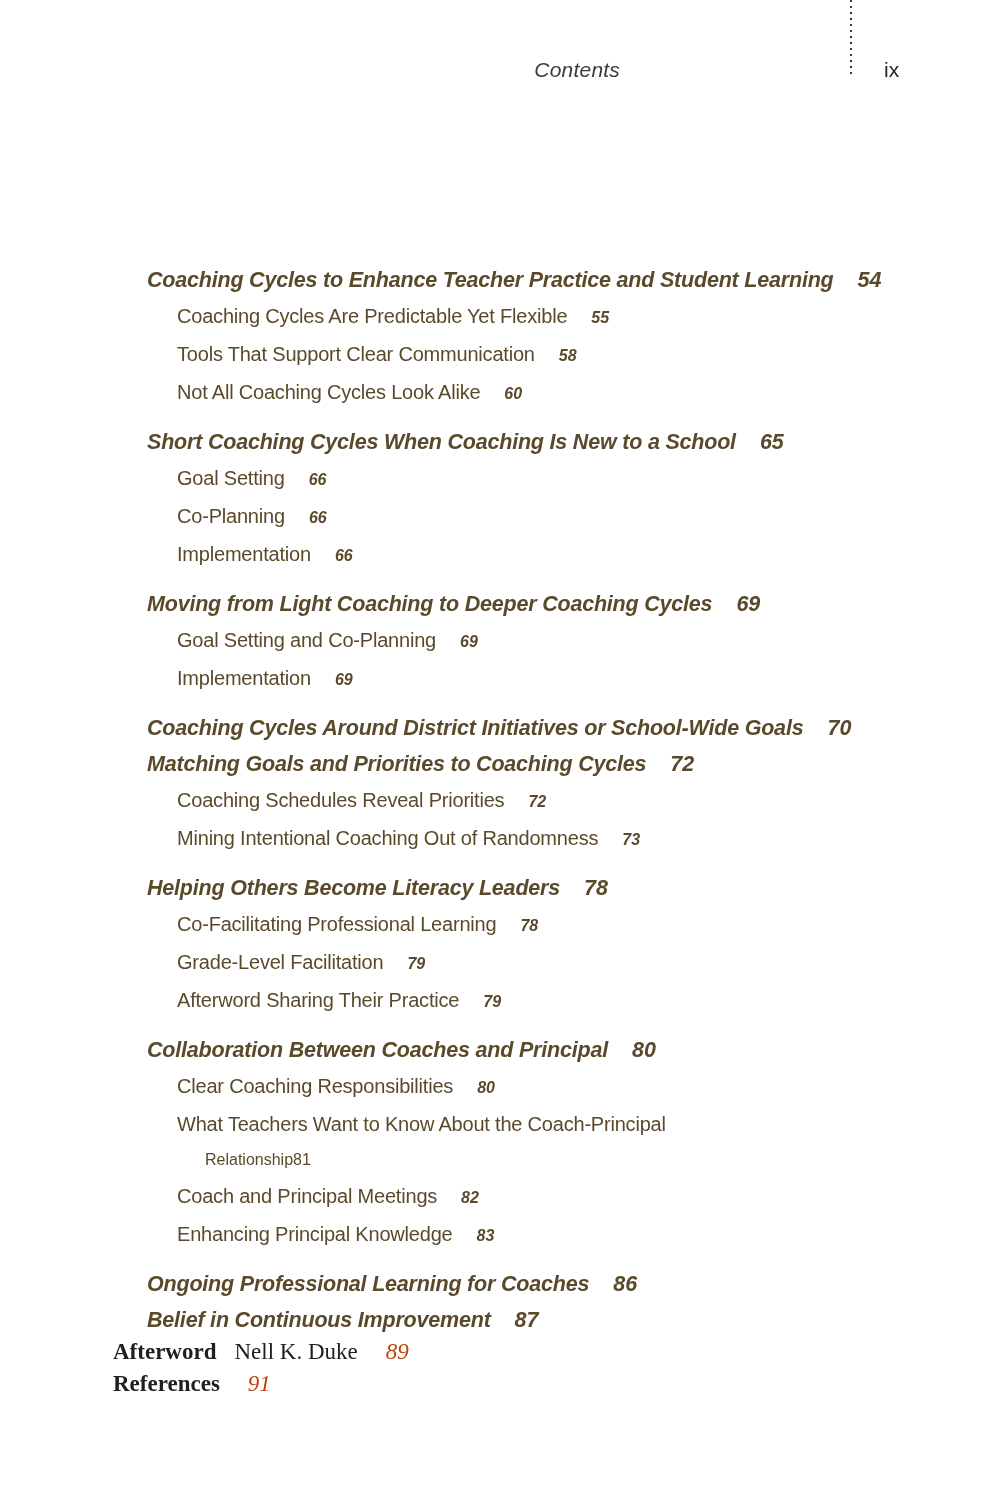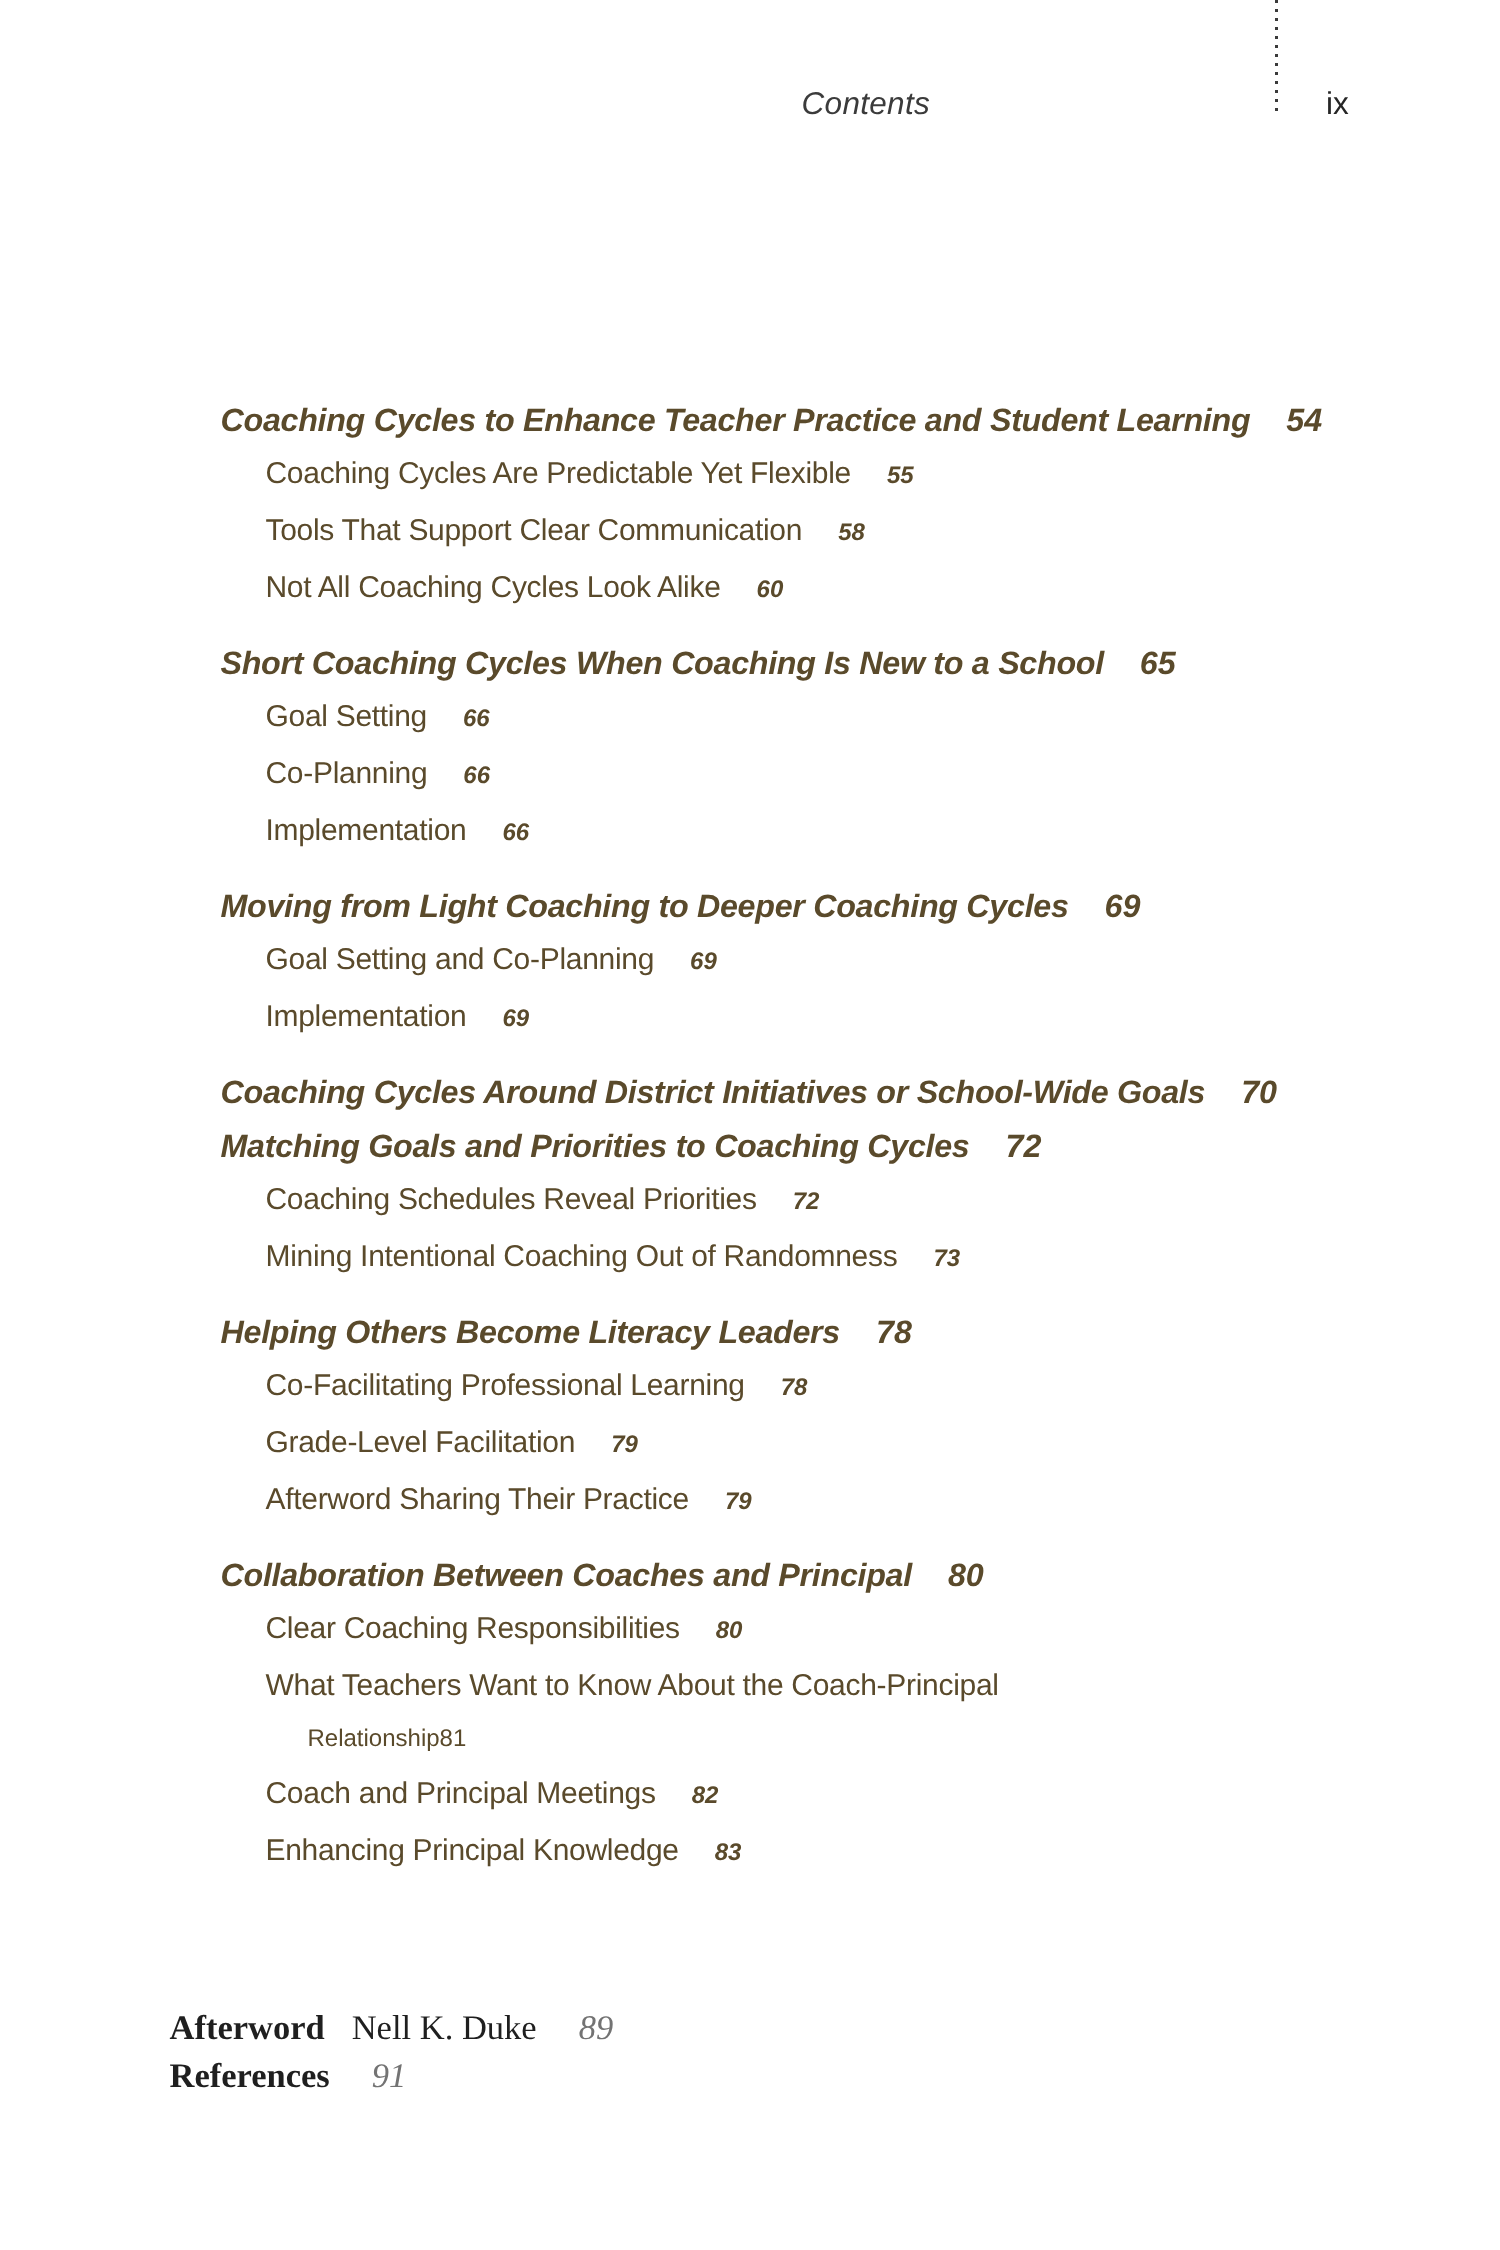--- a/index.html
+++ b/index.html
@@ -81,21 +81,21 @@
     position: absolute;
     left: 113px;
     top: 1336px;
     font-family: "Liberation Serif", serif;
     color: #1f1f1f;
     font-size: 23px;
   }
   .back-line { line-height: 31.5px; white-space: nowrap; }
   .back-label { font-weight: bold; }
   .back-author { font-weight: normal; margin-left: 18px; }
-  .back-pg { font-style: italic; margin-left: 28px; color: #737373; }
+  .back-pg { font-style: italic; margin-left: 28px; color: #c2410c; }
 </style>
 </head>
 <body>
 
 <div class="running-head">
   <span class="running-title">Contents</span>
 </div>
 <div class="folio-rule"></div>
 <span class="folio">ix</span>
 
@@ -130,18 +130,22 @@
       <div class="toc-entry sub"><span class="lbl">Afterword Sharing Their Practice</span><span class="pg">79</span></div>
     </div>
     <div class="toc-group">
       <div class="toc-entry heading"><span class="lbl">Collaboration Between Coaches and Principal</span><span class="pg">80</span></div>
       <div class="toc-entry sub"><span class="lbl">Clear Coaching Responsibilities</span><span class="pg">80</span></div>
       <div class="toc-entry sub"><span class="lbl">What Teachers Want to Know About the Coach-Principal</span></div>
       <div class="wrap-line"><span>Relationship</span><span class="pg">81</span></div>
       <div class="toc-entry sub"><span class="lbl">Coach and Principal Meetings</span><span class="pg">82</span></div>
       <div class="toc-entry sub"><span class="lbl">Enhancing Principal Knowledge</span><span class="pg">83</span></div>
     </div>
+    <div class="toc-group">
+      <div class="toc-entry heading"><span class="lbl">Ongoing Professional Learning for Coaches</span><span class="pg">86</span></div>
+      <div class="toc-entry heading"><span class="lbl">Belief in Continuous Improvement</span><span class="pg">87</span></div>
+    </div>
   </div>
 
 <div class="back-matter" id="back-matter">
     <div class="back-line"><span class="back-label">Afterword</span><span class="back-author">Nell K. Duke</span><span class="back-pg">89</span></div>
     <div class="back-line"><span class="back-label">References</span><span class="back-pg">91</span></div>
   </div>
 
 </body></html>

